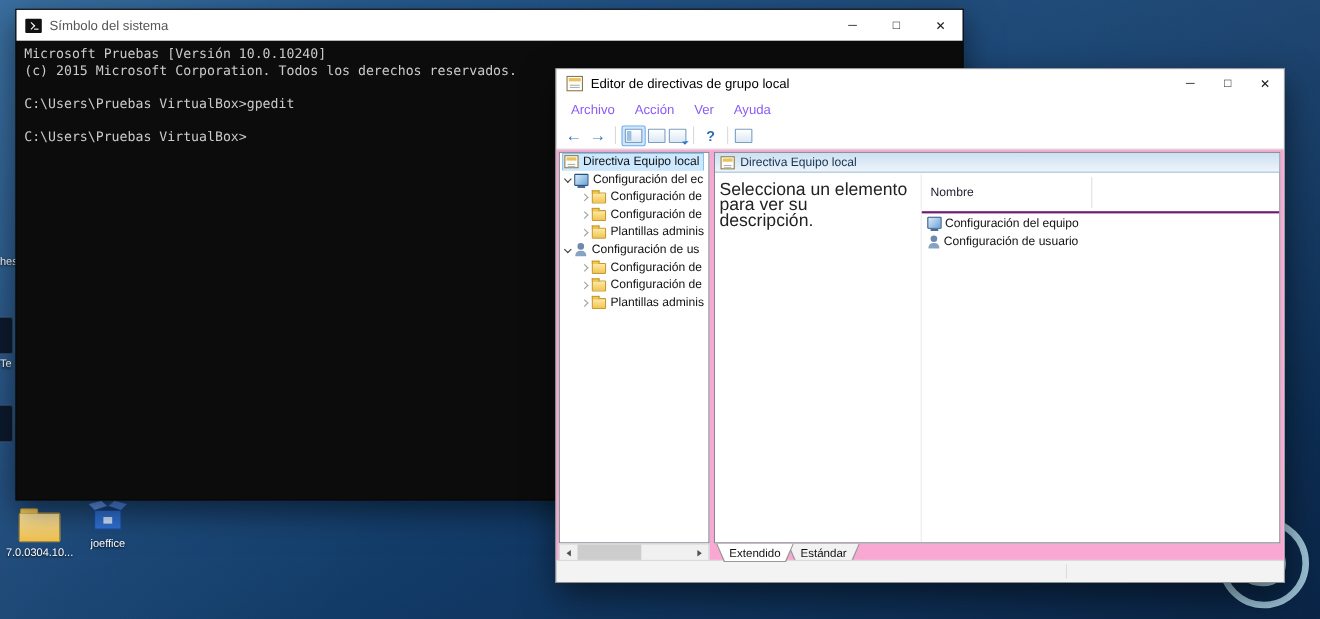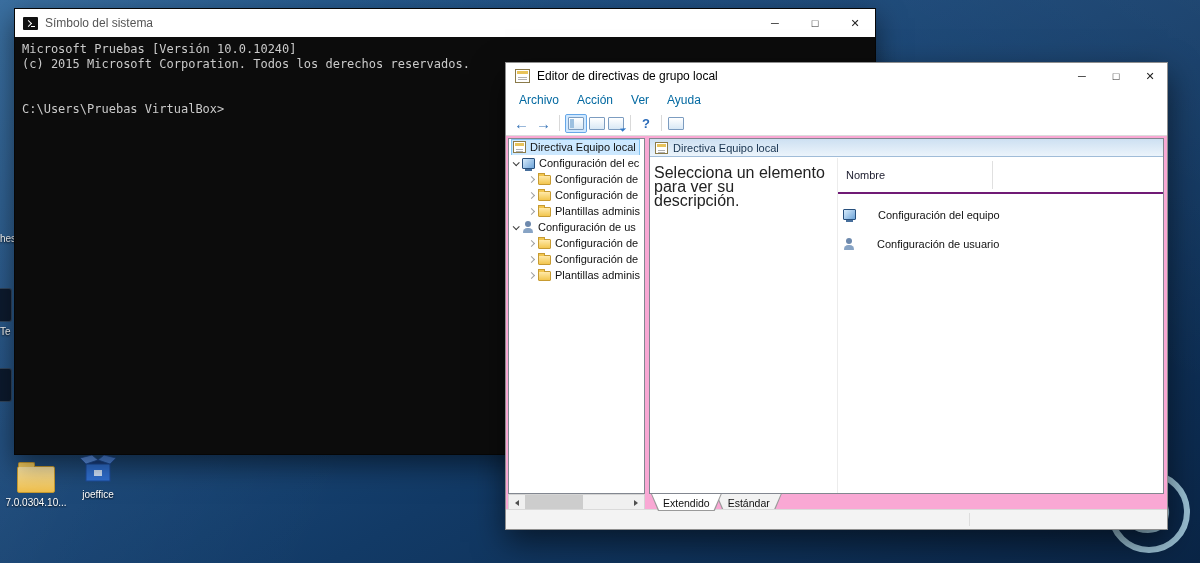--- a/index.html
+++ b/index.html
@@ -48,21 +48,21 @@
 
   
   .gpe-window { position: absolute; left: 505px; top: 62px; width: 663px; height: 468px; z-index: 20;
     background: #f0f0f0; border: 1px solid #8f8f8f; box-shadow: 0 12px 30px rgba(0,0,0,0.55); }
   .gpe-titlebar { height: 26px; background: #fff; display: flex; align-items: center; padding-left: 9px; }
   .gpe-title { font-size: 12px; color: #000; margin-left: 7px; text-align: right; }
   .gpe-controls { margin-left: auto; display: flex; height: 100%; }
   .gpe-ctrl { width: 34px; }
 
   .gpe-menubar { height: 22px; background: #fff; display: flex; align-items: center; padding-left: 4px; }
-  .menu-item { font-size: 12px; color: #0369a1; padding: 2px 9px; cursor: default; }
+  .menu-item { font-size: 12px; color: #8b5cf6; padding: 2px 9px; cursor: default; }
 
   .gpe-toolbar { height: 25px; background: #fff; border-bottom: 1px solid #dcdcdc;
     display: flex; align-items: center; padding-left: 6px; gap: 3px; }
   .tb-arrow { width: 19px; height: 19px; display: flex; align-items: center; justify-content: center;
     color: #3a76b8; font-size: 15px; font-weight: bold; }
   .tb-sep { width: 1px; height: 16px; background: #d9d9d9; margin: 0 3px; }
   .tb-box { width: 16px; height: 13px; border: 1px solid #7c9cc0; background: linear-gradient(#ffffff, #d9e8f5);
     position: relative; border-radius: 1px; }
   .tb-box.panes::before { content: ""; position: absolute; left: 1px; top: 1px; bottom: 1px; width: 4px; background: #9cc0e0; }
   .tb-box.arrow-out::after { content: ""; position: absolute; right: -2px; bottom: -2px; width: 0; height: 0;
@@ -121,21 +121,21 @@
   .content-header { height: 18px; background: linear-gradient(#cde0f2, #ecf4fb); border-bottom: 1px solid #a0bcd8;
     display: flex; align-items: center; padding-left: 5px; font-size: 11px; color: #16324e; }
   .content-header .h-lbl { margin-left: 5px; }
   .content-body { position: absolute; top: 19px; left: 0; right: 0; bottom: 0; display: flex; }
   .content-desc { width: 188px; padding: 8px 6px 0 4px; font-size: 16px; color: #222; line-height: 14px;
     border-right: 1px solid #ececec; }
   .content-list { flex: 1; position: relative; font-size: 11px; color: #111; }
   .list-header { height: 36px; display: flex; align-items: center; padding-left: 8px;
     border-bottom: 2px solid #701a75; position: relative; color: #223; }
   .col-sep { position: absolute; left: 154px; top: 3px; bottom: 3px; width: 1px; background: #e0e0e0; }
-  .list-item { height: 17px; display: flex; align-items: center; padding-left: 5px; gap: 22px; cursor: default; margin-top: 12px; }
+  .list-item { height: 17px; display: flex; align-items: center; padding-left: 5px; gap: 3px; cursor: default; }
 
   
   .tab-bar { position: absolute; left: 143px; right: 3px; bottom: 0; height: 17px; display: flex; padding-left: 2px; }
   .tab { position: relative; height: 17px; min-width: 58px; margin-right: -6px; }
   .tab .tab-edge { position: absolute; inset: 0; background: #9a9a9a;
     clip-path: polygon(0 0, 100% 0, calc(100% - 7px) 100%, 7px 100%); }
   .tab .tab-fill { position: absolute; left: 1px; right: 1px; top: 0; bottom: 1px; background: #fff;
     clip-path: polygon(0 0, 100% 0, calc(100% - 7px) 100%, 7px 100%); }
   .tab.back .tab-fill { background: #f2f2f2; }
   .tab .tab-lbl { position: relative; z-index: 1; display: flex; height: 100%; align-items: center;
@@ -183,20 +183,21 @@
       <div class="cmd-controls">
         <div class="win-ctrl">─</div>
         <div class="win-ctrl">□</div>
         <div class="win-ctrl">✕</div>
       </div>
     </div>
     <div class="cmd-body">
       <div class="cmd-line">Microsoft Pruebas [Versión 10.0.10240]</div>
       <div class="cmd-line">(c) 2015 Microsoft Corporation. Todos los derechos reservados.</div>
       <div class="cmd-line"></div>
+      <div class="cmd-line">C:\Users\Pruebas VirtualBox&gt;gpedit</div>
       <div class="cmd-line"></div>
       <div class="cmd-line">C:\Users\Pruebas VirtualBox&gt;</div>
     </div>
   </div>
 
   <div class="gpe-window">
     <div class="gpe-titlebar">
       <div class="icon-mmc" style="width:15px;height:14px;"></div>
       <div class="gpe-title">Editor de directivas de grupo local</div>
       <div class="gpe-controls">

